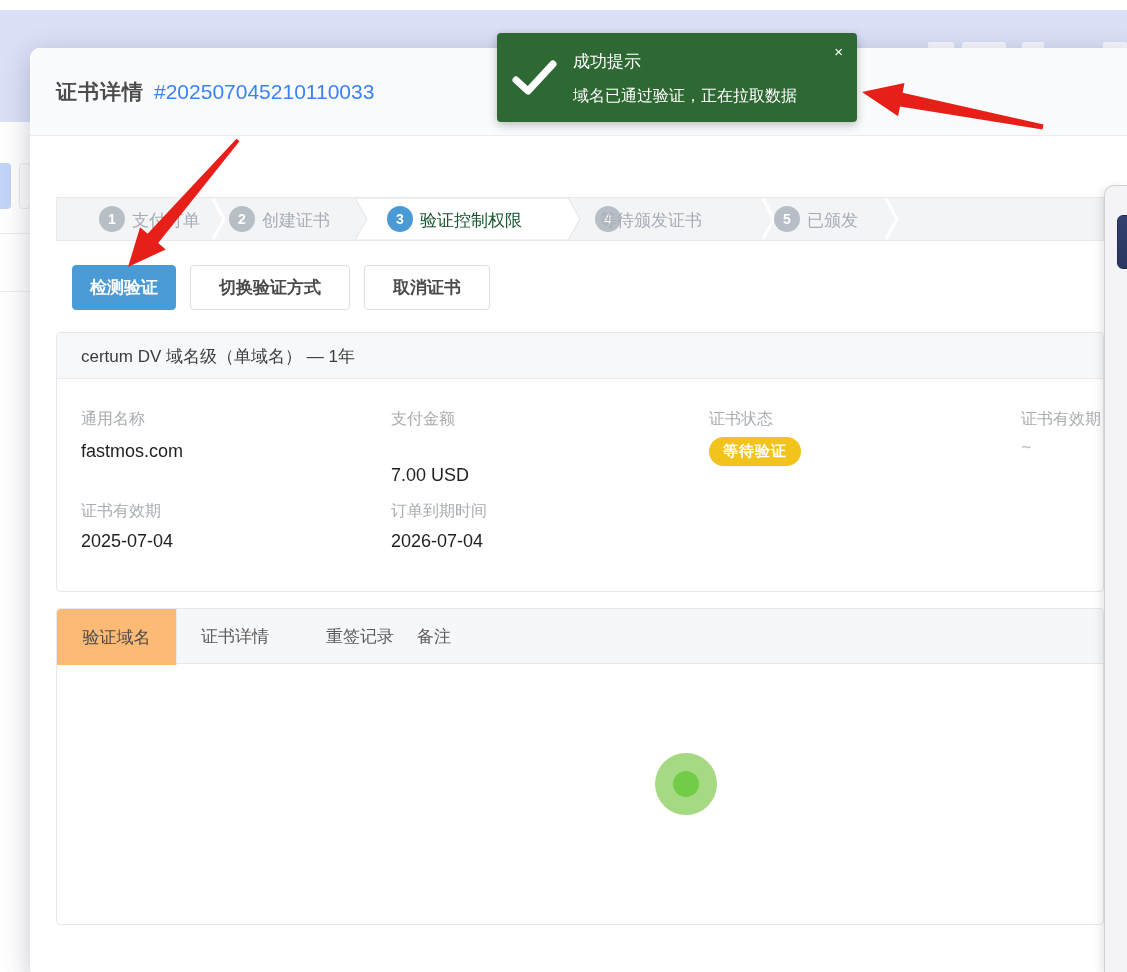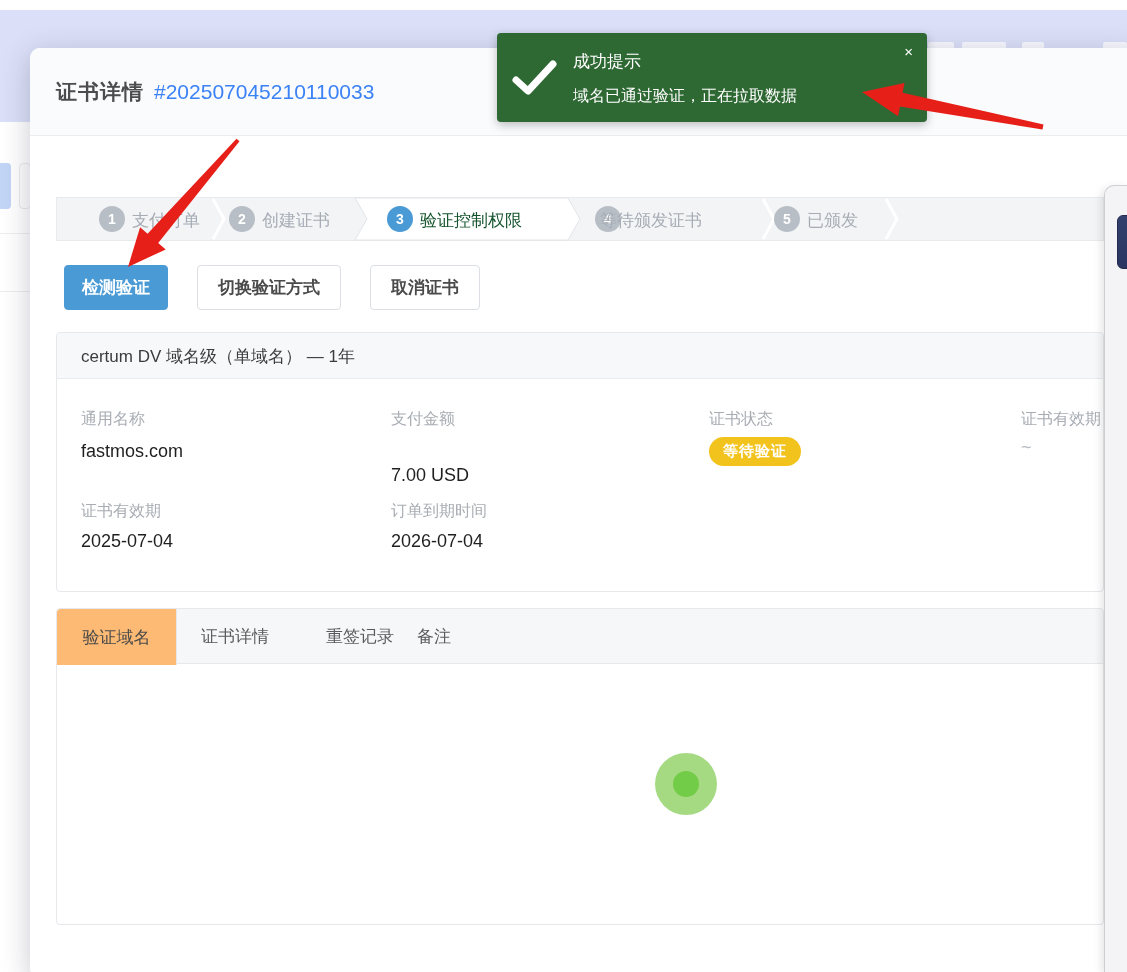--- a/index.html
+++ b/index.html
@@ -23,24 +23,24 @@
   .modal-order-no { font-size:21px; color:#3b82f6; }
 
   
   .stepper { position:absolute; left:56px; top:197px; width:1048px; height:44px; }
   .step-circle { position:absolute; width:26px; height:26px; border-radius:50%; background:#b8bec6; color:#fff; font-size:14px; font-weight:bold; text-align:center; line-height:26px; top:206px; }
   .step-circle.active { background:#4a9ad5; }
   .step-label { position:absolute; top:209px; font-size:17px; color:#a6acb5; white-space:nowrap; }
   .step-label.active { color:#14532d; font-weight:normal; }
 
   
-  .btn-row { position:absolute; left:64px; top:265px; display:flex; gap:29px; }
+  .btn-row { position:absolute; left:72px; top:265px; display:flex; gap:14px; }
   .btn { height:45px; border-radius:4px; font-size:17px; font-weight:bold; display:flex; align-items:center; justify-content:center; cursor:pointer; }
   .btn-primary { width:104px; background:#4a9ad5; color:#ffffff; border:1px solid #4a9ad5; }
-  .btn-plain { background:#ffffff; color:#4a4a4a; border:1px solid #dcdfe3; padding:0 20px; }
+  .btn-plain { background:#ffffff; color:#4a4a4a; border:1px solid #dcdfe3; padding:0 28px; }
 
   
   .product-box { position:absolute; left:56px; top:332px; width:1048px; height:260px; border:1px solid #e6e8eb; border-radius:4px; background:#fff; overflow:hidden; }
   .product-header { position:absolute; left:0; top:0; width:100%; height:46px; background:#f7f8f9; border-bottom:1px solid #e9ebee; }
   .product-title { position:absolute; left:24px; top:12px; font-size:17px; color:#3c3c3c; }
   .f-label { position:absolute; font-size:16px; color:#a8adb3; white-space:nowrap; }
   .f-value { position:absolute; font-size:18px; color:#1f1f1f; white-space:nowrap; }
   .badge { position:absolute; left:652px; top:104px; width:92px; height:29px; background:#f3c31d; border-radius:15px; color:#fff; font-size:15px; font-weight:bold; display:flex; align-items:center; justify-content:center; letter-spacing:1px; }
 
   
@@ -51,21 +51,21 @@
 
   
   .loader-outer { position:absolute; left:655px; top:753px; width:62px; height:62px; border-radius:50%; background:#a5da83; }
   .loader-inner { position:absolute; left:673px; top:771px; width:26px; height:26px; border-radius:50%; background:#73cc47; }
 
   
   .side-panel { position:absolute; left:1104px; top:185px; width:24px; height:787px; background:#f4f4f6; border-left:1px solid #cfcfd3; border-top:1px solid #cfcfd3; border-radius:10px 0 0 0; box-shadow:-3px 2px 8px rgba(0,0,0,.10); z-index:5; }
   .side-panel-btn { position:absolute; left:12px; top:29px; width:20px; height:54px; background:linear-gradient(180deg,#33406e,#2a3660); border:1px solid #232c4e; border-radius:6px 0 0 6px; }
 
   
-  .toast { position:absolute; left:497px; top:33px; width:430px; height:89px; background:#2e6833; border-radius:4px; box-shadow:0 3px 10px rgba(0,0,0,.25); z-index:8; }
+  .toast { position:absolute; left:497px; top:33px; width:360px; height:89px; background:#2e6833; border-radius:4px; box-shadow:0 3px 10px rgba(0,0,0,.25); z-index:8; }
   .toast-check { position:absolute; left:14px; top:26px; }
   .toast-title { position:absolute; left:76px; top:17px; font-size:17px; color:#ffffff; }
   .toast-msg { position:absolute; left:76px; top:53px; font-size:16px; color:#ffffff; white-space:nowrap; }
   .toast-close { position:absolute; right:14px; top:10px; font-size:15px; color:#ffffff; cursor:pointer; line-height:18px; }
 
   .arrows { position:absolute; left:0; top:0; width:1127px; height:972px; z-index:9; pointer-events:none; }
 </style>
 </head>
 <body>
 

